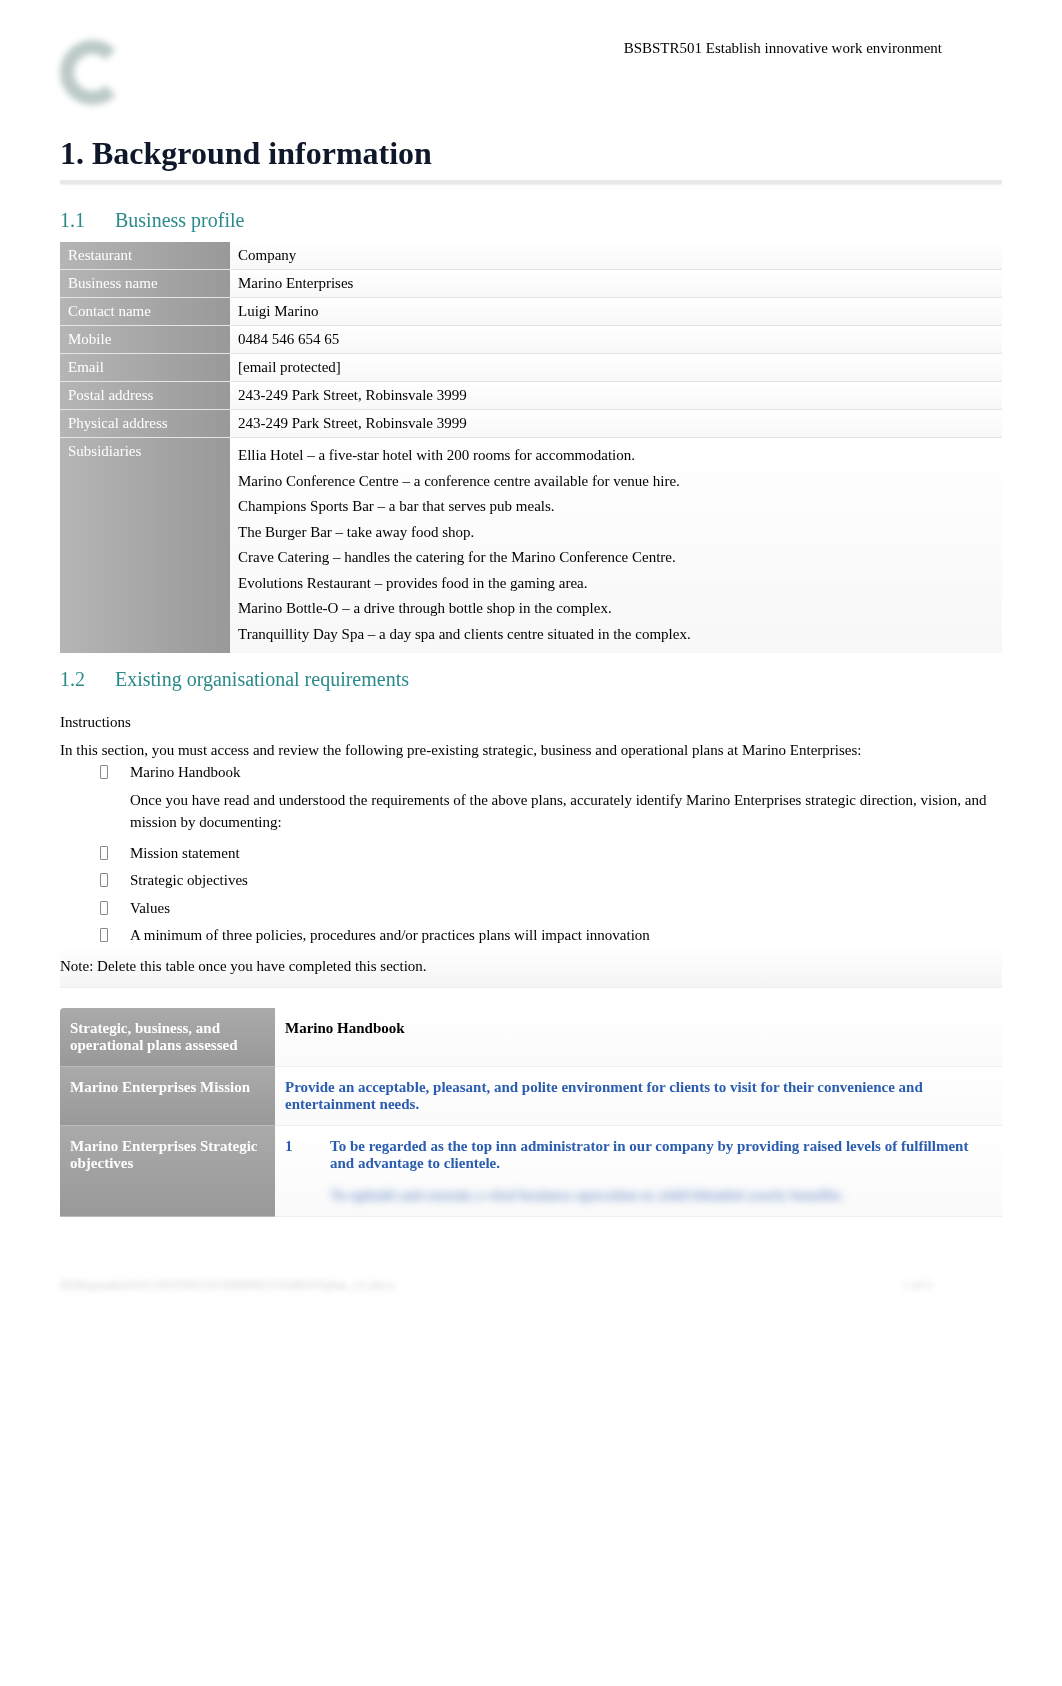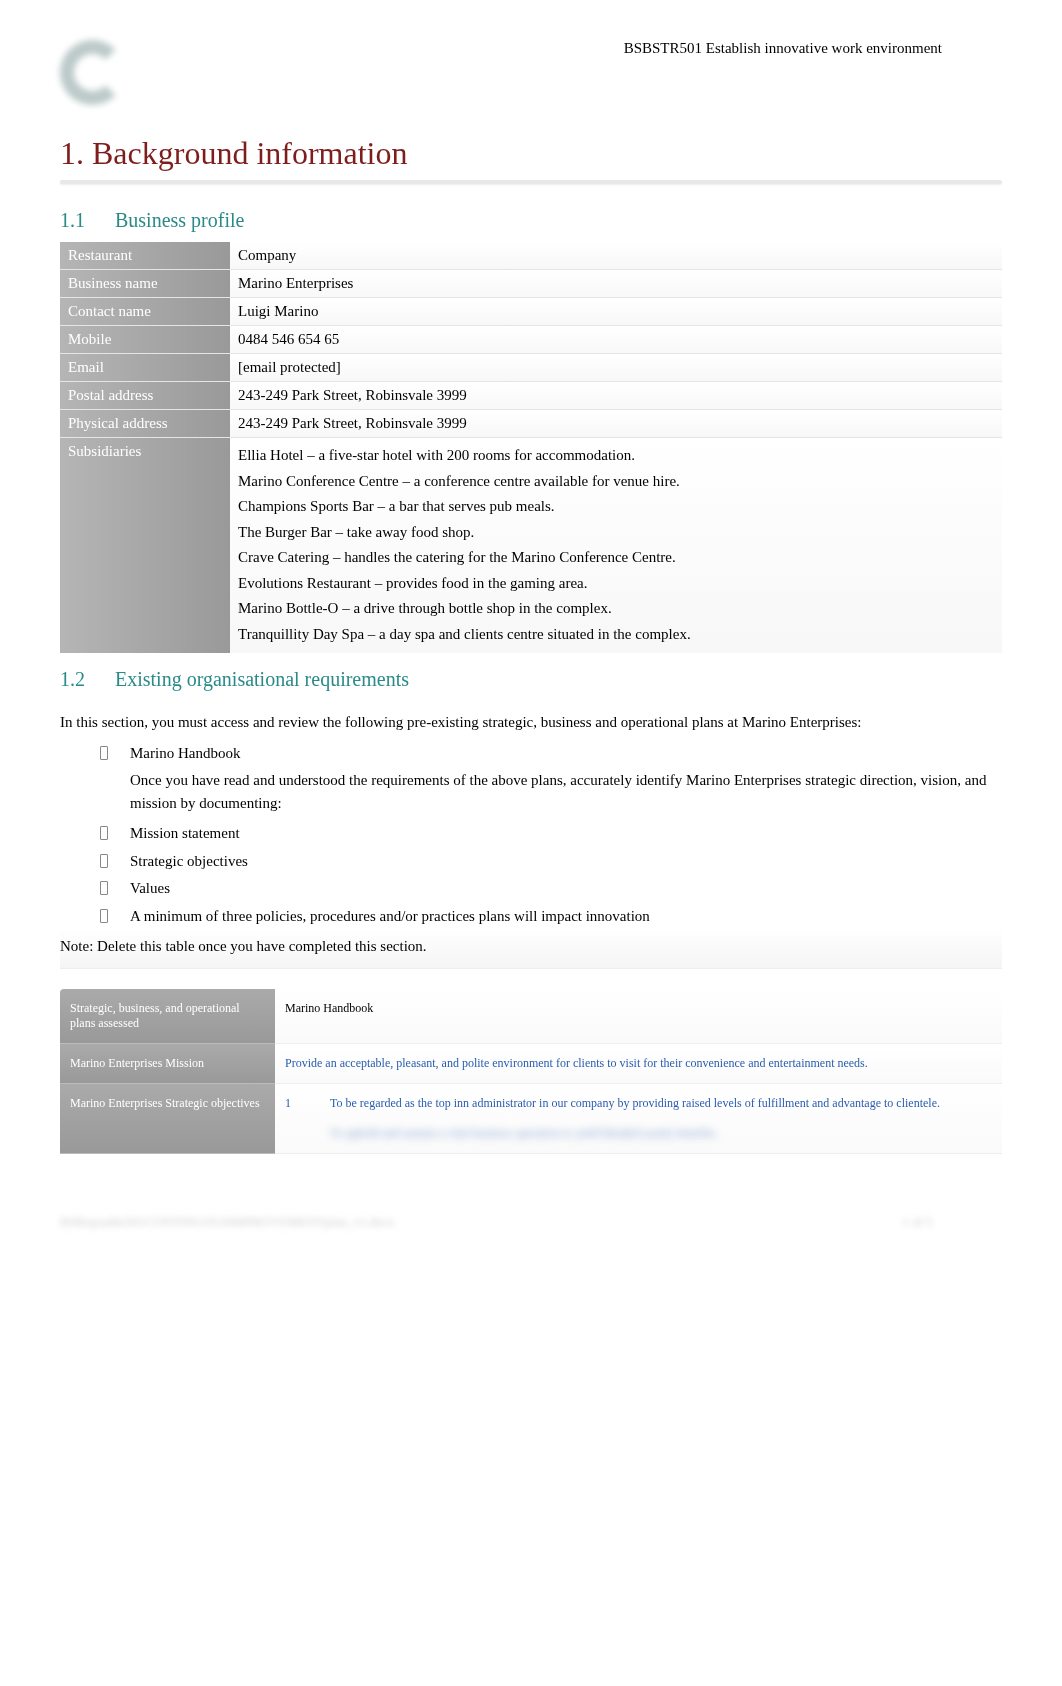--- a/index.html
+++ b/index.html
@@ -43,22 +43,22 @@
     .course-code {
       font-size: 15px;
       color: #000;
       text-align: right;
       flex: 1;
       margin-right: 60px;
     }
 
     h1 {
       font-size: 32px;
-      font-weight: normal;
-      color: #7f1d1d;
+      font-weight: bold;
+      color: #0f172a;
       margin-bottom: 8px;
     }
 
     .h1-underline {
       height: 4px;
       background: #e8e8e8;
       border-radius: 2px;
       margin-bottom: 25px;
       box-shadow: 0 1px 2px rgba(0,0,0,0.08);
     }
@@ -119,21 +119,20 @@
       margin-bottom: 20px;
       background: linear-gradient(to bottom, #fff 0%, #fff 85%, #f5f5f5 100%);
       border-bottom: 1px solid #eee;
     }
 
     .instructions-title {
       margin-bottom: 5px;
     }
 
     .instructions-intro {
-      margin-bottom: 8px;
     }
 
     .bullet-list {
       list-style: none;
       padding-left: 40px;
     }
 
     .bullet-list li {
       position: relative;
       padding-left: 30px;
@@ -157,21 +156,22 @@
     }
 
     .note-text {
       margin-top: 8px;
     }
 
     .plans-table {
       width: 100%;
       border-collapse: separate;
       border-spacing: 0;
-      font-size: 12px;
+      font-size: 15px;
+      font-weight: bold;
     }
 
     .plans-table td {
       padding: 12px 10px;
       vertical-align: top;
     }
 
     .plans-table tr td:first-child {
       width: 215px;
       color: #fff;
@@ -292,20 +292,21 @@
   </tr>
 </tbody>
   </table>
 
 <h2>
   <span class="h2-num">1.2</span>
   <span>Existing organisational requirements</span>
 </h2>
 
 <div class="instructions-box">
+  <div class="instructions-title">Instructions</div>
   <div class="instructions-intro">In this section, you must access and review the following pre-existing strategic, business and operational plans at Marino Enterprises:</div>
   <ul class="bullet-list">
     <li>Marino Handbook</li>
   </ul>
   <div class="sub-text">Once you have read and understood the requirements of the above plans, accurately identify Marino Enterprises strategic direction, vision, and mission by documenting:</div>
   <ul class="bullet-list">
     <li>Mission statement</li>
     <li>Strategic objectives</li>
     <li>Values</li>
     <li>A minimum of three policies, procedures and/or practices plans will impact innovation</li>

